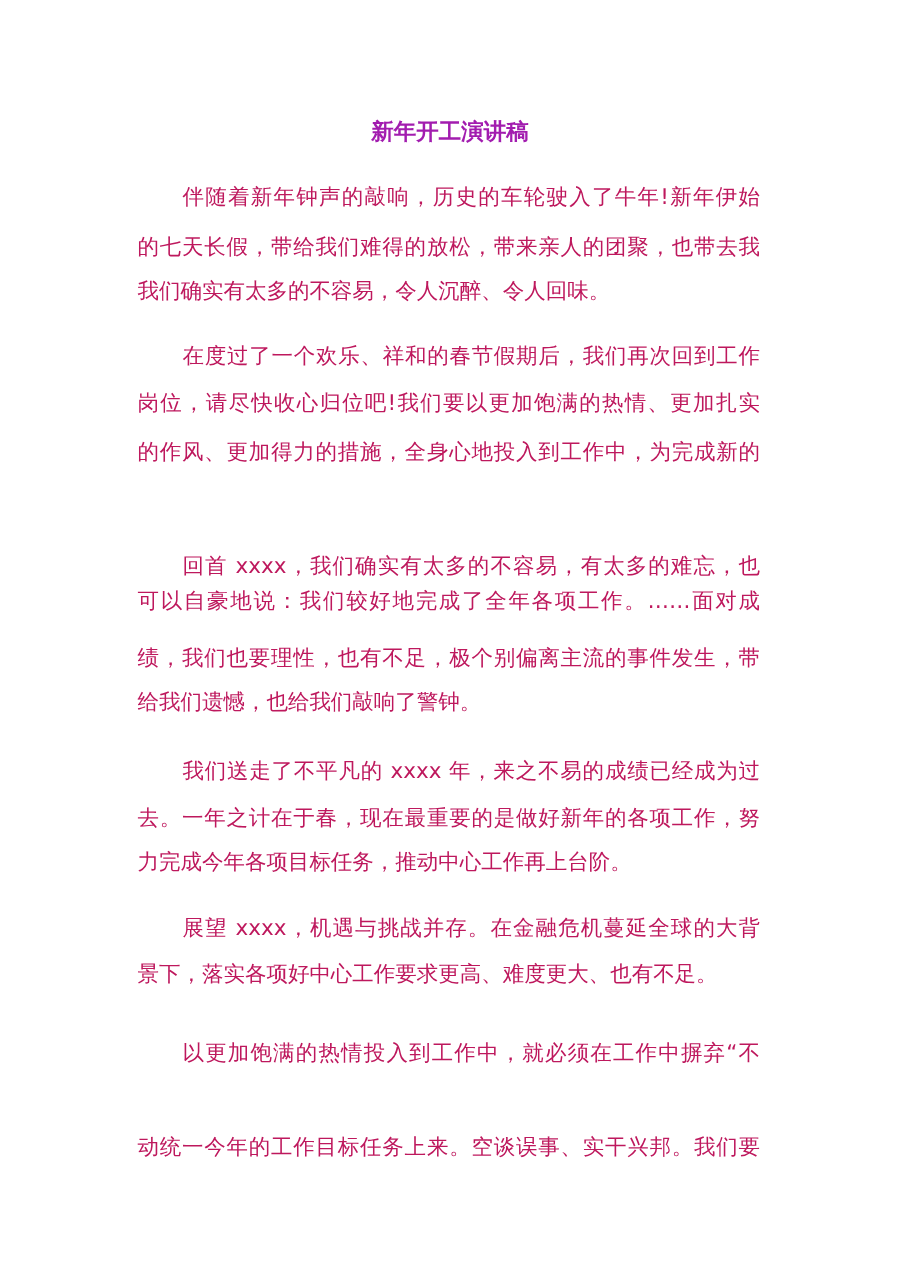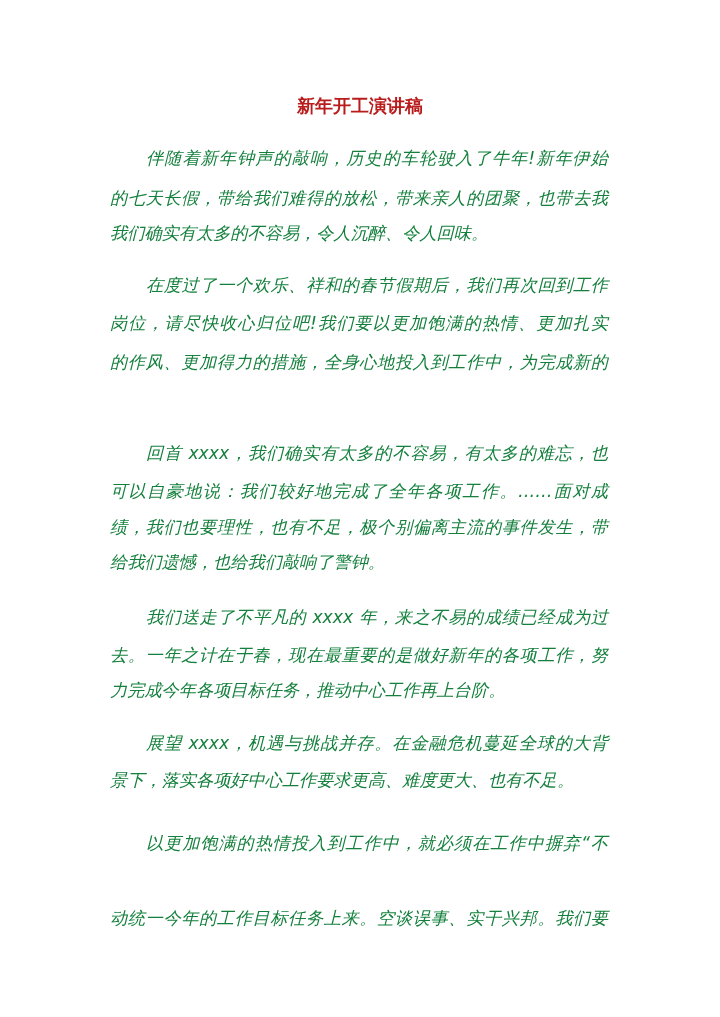--- a/index.html
+++ b/index.html
@@ -24,35 +24,34 @@
     .title {
       position: absolute;
       left: 0;
       width: 720px;
       top: 93px;
       height: 26px;
       line-height: 26px;
       text-align: center;
       font-size: 18px;
       font-weight: bold;
-      color: #b91c1c;
+      color: #a21caf;
       letter-spacing: 0px;
     }
     .line {
       position: absolute;
       left: 110px;
       width: 498px;
       height: 26px;
       line-height: 26px;
       font-size: 17.2px;
       white-space: nowrap;
       text-align: justify;
       text-align-last: justify;
-      color: #15803d;
-      font-style: italic;
+      color: #be185d;
     }
     .line.first {
       left: 146px;
       width: 462px;
     }
     .line.last {
       text-align-last: left;
     }
   </style>
 </head>
@@ -64,21 +63,21 @@
 
   <div class="line first" style="top:145px">伴随着新年钟声的敲响，历史的车轮驶入了牛年!新年伊始</div>
   <div class="line" style="top:185px">的七天长假，带给我们难得的放松，带来亲人的团聚，也带去我</div>
   <div class="line last" style="top:220px">我们确实有太多的不容易，令人沉醉、令人回味。</div>
 
   <div class="line first" style="top:272px">在度过了一个欢乐、祥和的春节假期后，我们再次回到工作</div>
   <div class="line" style="top:349px">的作风、更加得力的措施，全身心地投入到工作中，为完成新的</div>
   <div class="line" style="top:310px">岗位，请尽快收心归位吧!我们要以更加饱满的热情、更加扎实</div>
 
   <div class="line first" style="top:440px">回首 xxxx，我们确实有太多的不容易，有太多的难忘，也</div>
-  <div class="line" style="top:478px">可以自豪地说：我们较好地完成了全年各项工作。……面对成</div>
+  <div class="line" style="top:468px">可以自豪地说：我们较好地完成了全年各项工作。……面对成</div>
   <div class="line" style="top:514px">绩，我们也要理性，也有不足，极个别偏离主流的事件发生，带</div>
   <div class="line last" style="top:549px">给我们遗憾，也给我们敲响了警钟。</div>
 
   <div class="line first" style="top:604px">我们送走了不平凡的 xxxx 年，来之不易的成绩已经成为过</div>
   <div class="line" style="top:642px">去。一年之计在于春，现在最重要的是做好新年的各项工作，努</div>
   <div class="line first" style="top:730px">展望 xxxx，机遇与挑战并存。在金融危机蔓延全球的大背</div>
 
   <div class="line last" style="top:677px">力完成今年各项目标任务，推动中心工作再上台阶。</div>
   <div class="line last" style="top:767px">景下，落实各项好中心工作要求更高、难度更大、也有不足。</div>
 

